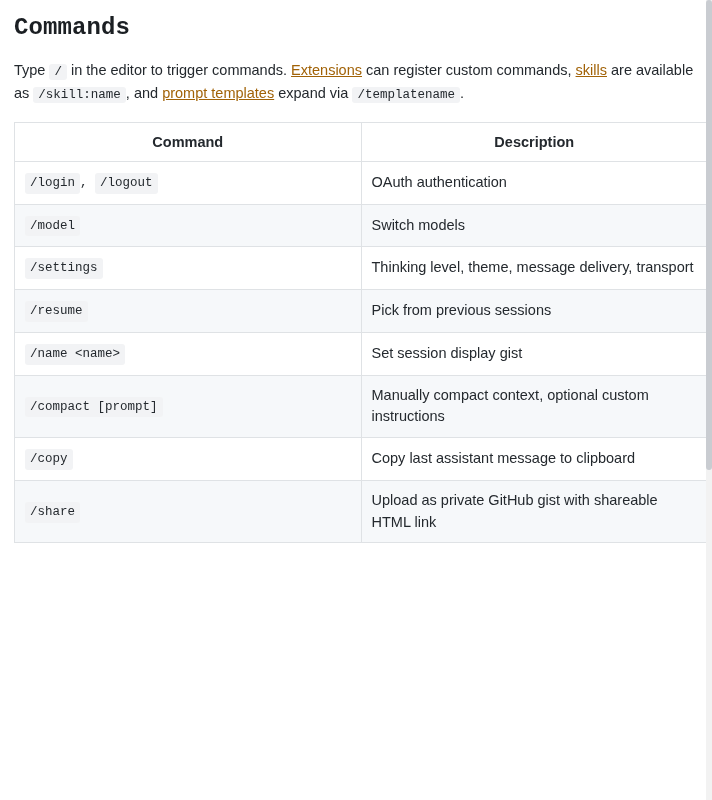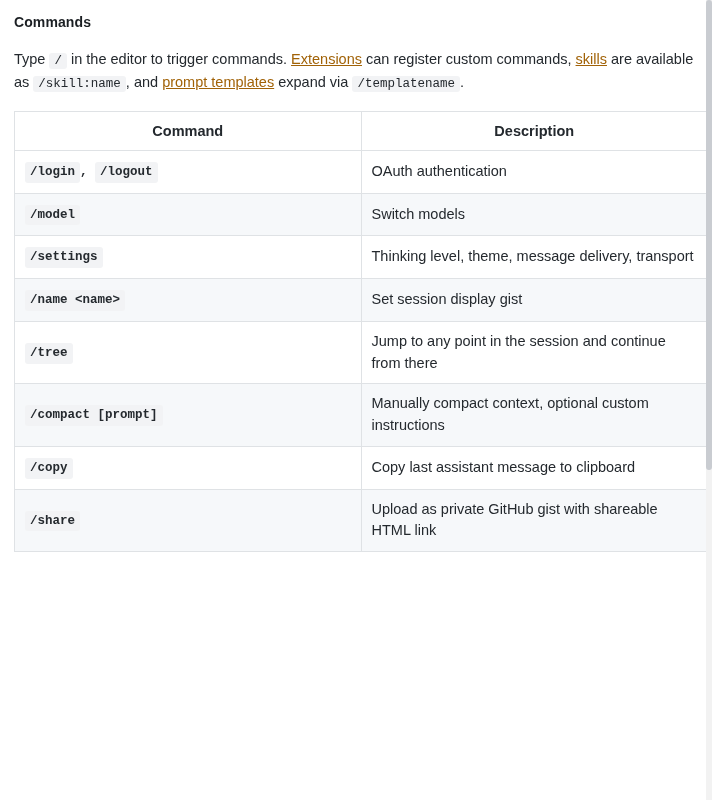--- a/index.html
+++ b/index.html
@@ -14,25 +14,26 @@
     font-family: "Liberation Sans", sans-serif;
     color: #24292e;
     -webkit-font-smoothing: antialiased;
   }
   .page {
     padding: 8px 8px 0 14px;
     box-sizing: border-box;
     width: 712px;
   }
   h1.doc-title {
-    font-size: 14px;
+    font-size: 24px;
     font-weight: bold;
     margin: 6px 0 18px 0;
     letter-spacing: 0.1px;
     color: #1b1f23;
+    font-family: Liberation Mono, monospace;
   }
   p.intro {
     font-size: 14.5px;
     line-height: 1.62;
     margin: 0 0 16px 0;
     color: #24292e;
     max-width: 694px;
   }
   code.inline {
     font-family: "Liberation Mono", "DejaVu Sans Mono", monospace;
@@ -71,21 +72,20 @@
   }
   table.cmd-table tbody tr:nth-child(odd) td {
     background: #ffffff;
   }
   table.cmd-table tbody tr:nth-child(even) td {
     background: #f6f8fa;
   }
   td.cmd-cell {
     width: 152px;
     white-space: normal;
-    font-weight: bold;
   }
   td.cmd-cell code.inline {
     display: inline-block;
     margin: 1px 0;
   }
   .comma {
     font-family: "Liberation Mono", "DejaVu Sans Mono", monospace;
     font-size: 12.5px;
   }
   td.desc-cell {
@@ -132,26 +132,26 @@
         </tr>
         <tr>
           <td class="cmd-cell"><code class="inline">/model</code></td>
           <td class="desc-cell">Switch models</td>
         </tr>
         <tr>
           <td class="cmd-cell"><code class="inline">/settings</code></td>
           <td class="desc-cell">Thinking level, theme, message delivery, transport</td>
         </tr>
         <tr>
+          <td class="cmd-cell"><code class="inline">/resume</code></td>
+          <td class="desc-cell">Pick from previous sessions</td>
+        </tr>
+        <tr>
           <td class="cmd-cell"><code class="inline">/name &lt;name&gt;</code></td>
           <td class="desc-cell">Set session display gist</td>
-        </tr>
-        <tr>
-          <td class="cmd-cell"><code class="inline">/tree</code></td>
-          <td class="desc-cell">Jump to any point in the session and continue from there</td>
         </tr>
         <tr>
           <td class="cmd-cell"><code class="inline">/compact [prompt]</code></td>
           <td class="desc-cell">Manually compact context, optional custom instructions</td>
         </tr>
         <tr>
           <td class="cmd-cell"><code class="inline">/copy</code></td>
           <td class="desc-cell">Copy last assistant message to clipboard</td>
         </tr>
         <tr>

